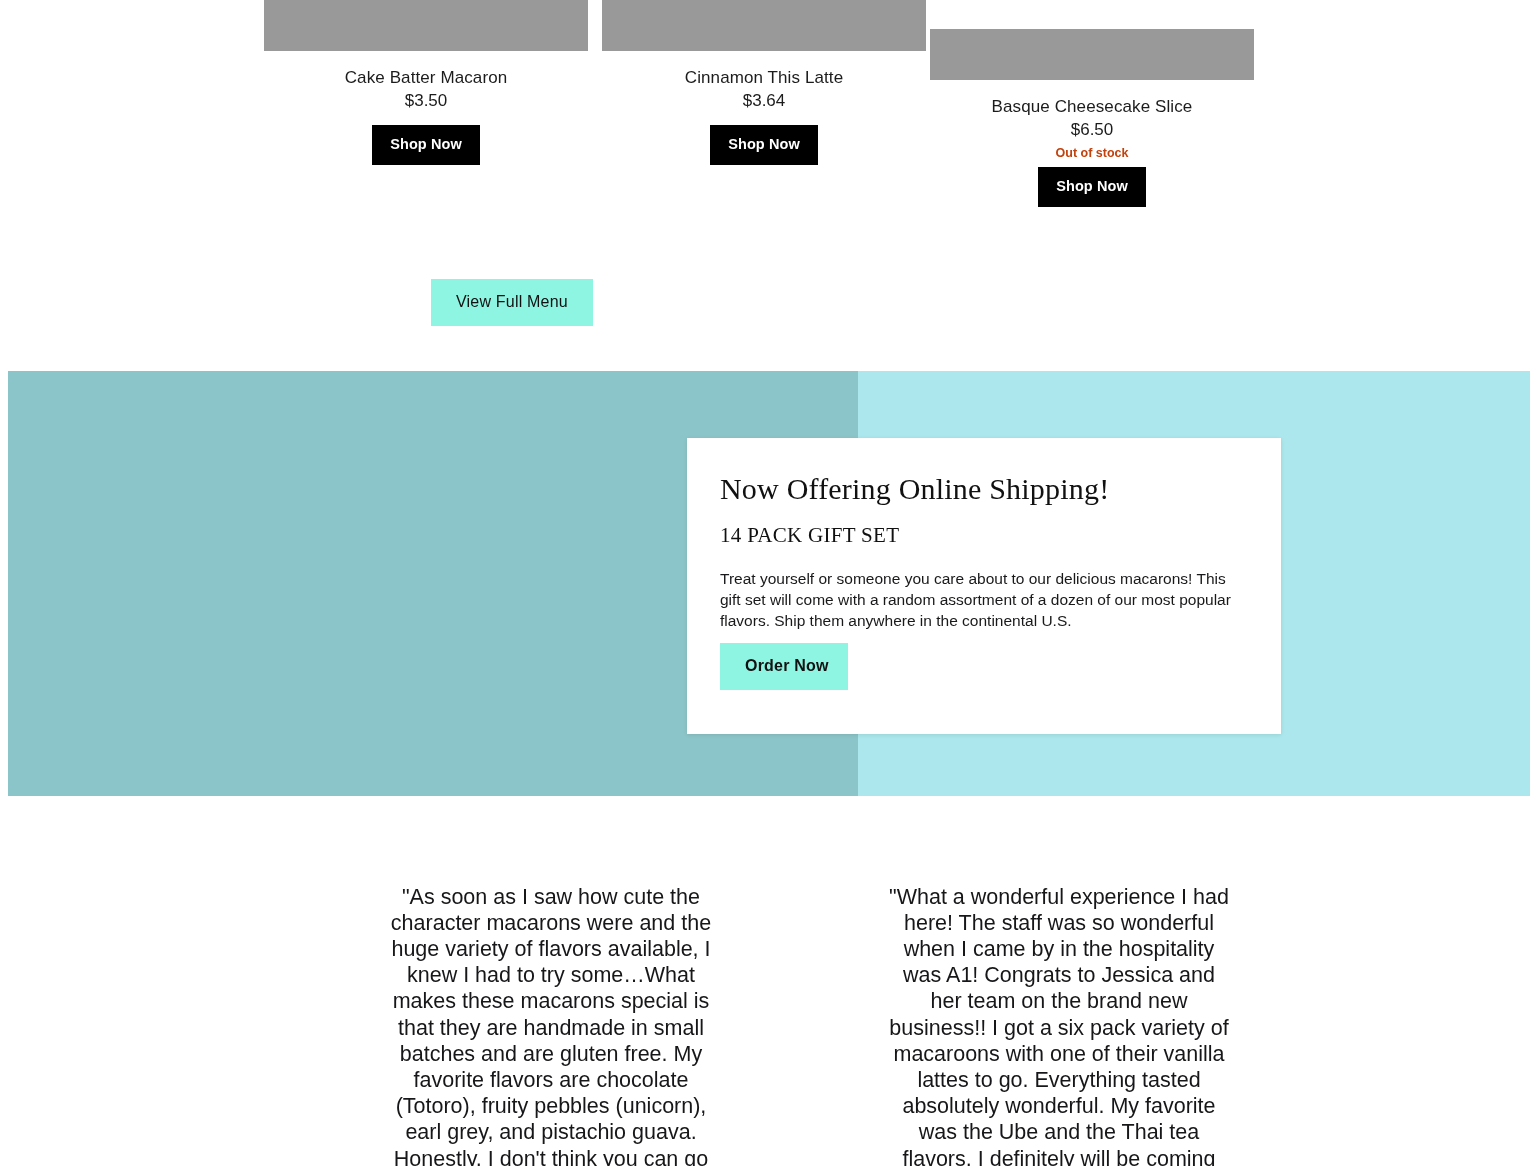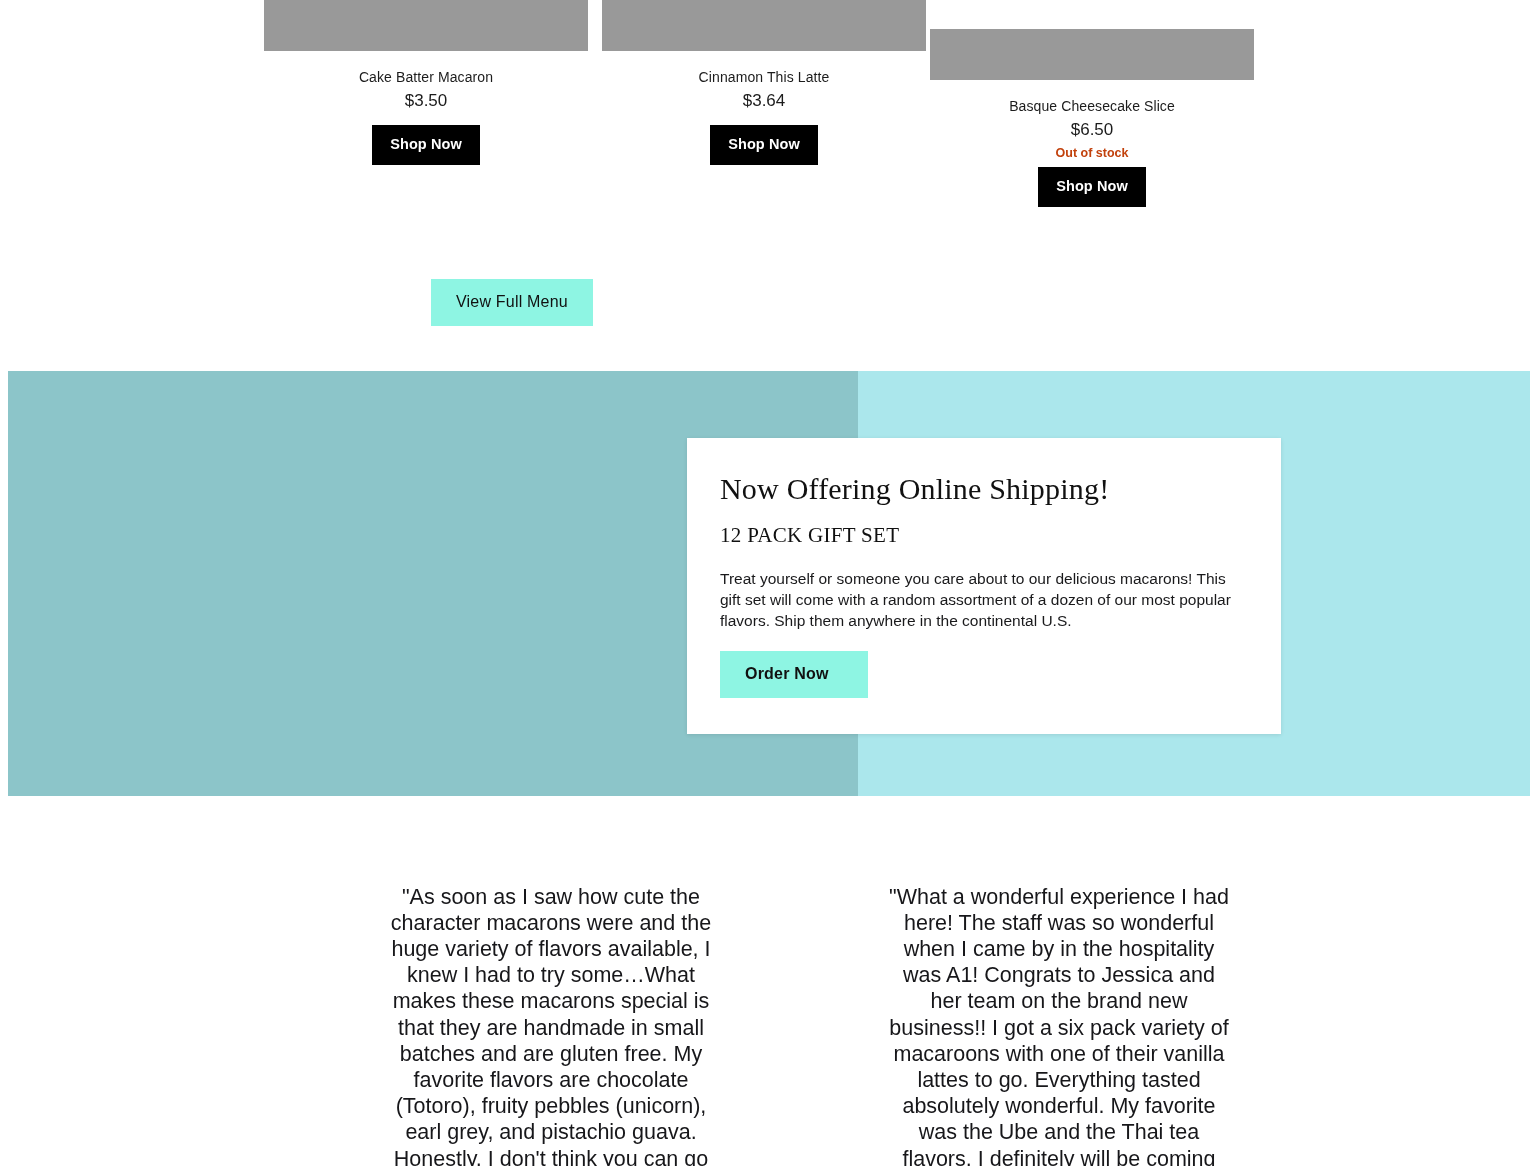--- a/index.html
+++ b/index.html
@@ -37,21 +37,21 @@
   .product-card.c2 { left: 930px; margin-top: 29px; }
 
   .product-image {
     width: 324px;
     height: 51px;
     background: #999999;
     display: block;
   }
   .product-name {
     margin-top: 16px;
-    font-size: 14px;
+    font-size: 17px;
     line-height: 21px;
     font-weight: 400;
     color: #1c1c1c;
     letter-spacing: .1px;
   }
   .product-price {
     margin-top: 2px;
     font-size: 17px;
     line-height: 21px;
     font-weight: 400;
@@ -155,29 +155,29 @@
   }
   .ship-body {
     font-size: 15.5px;
     line-height: 20.8px;
     color: #19191b;
     margin: 21px 0 0 0;
     max-width: 530px;
   }
   .order-btn {
     display: inline-block;
-    margin-top: 20px;
+    margin-top: 12px;
     background: #8ef5e3;
     color: #111111;
     border: none;
     font-family: "Liberation Sans", sans-serif;
     font-size: 16px;
     font-weight: 700;
     line-height: 1;
-    padding: 15px 39px 16px 25px;
+    padding: 15px 19px 16px 25px;
     cursor: pointer;
     letter-spacing: .2px;
   }
 
   
   .testimonials {
     position: absolute;
     left: 0;
     top: 796px;
     width: 1530px;
@@ -228,21 +228,21 @@
 <div class="menu-btn-wrap">
   <button class="menu-btn">View Full Menu</button>
 </div>
 
 <section class="banner-band">
   <div class="band-left"></div>
   <div class="band-right"></div>
 
   <div class="ship-card">
     <h2 class="ship-title">Now Offering Online Shipping!</h2>
-    <h3 class="ship-sub">12 PACK GIFT SET</h3>
+    <h3 class="ship-sub">14 PACK GIFT SET</h3>
     <p class="ship-body">Treat yourself or someone you care about to our delicious macarons! This gift set will come with a random assortment of a dozen of our most popular flavors. Ship them anywhere in the continental U.S.</p>
     <button class="order-btn">Order Now</button>
   </div>
 </section>
 
 <section class="testimonials">
   <blockquote class="quote q0">"As soon as I saw how cute the character macarons were and the huge variety of flavors available, I knew I had to try some…What makes these macarons special is that they are handmade in small batches and are gluten free. My favorite flavors are chocolate (Totoro), fruity pebbles (unicorn), earl grey, and pistachio guava. Honestly, I don't think you can go wrong with trying any flavor!!"</blockquote>
   <blockquote class="quote q1">"What a wonderful experience I had here! The staff was so wonderful when I came by in the hospitality was A1! Congrats to Jessica and her team on the brand new business!! I got a six pack variety of macaroons with one of their vanilla lattes to go. Everything tasted absolutely wonderful. My favorite was the Ube and the Thai tea flavors. I definitely will be coming back here again</blockquote>
 </section>
 

